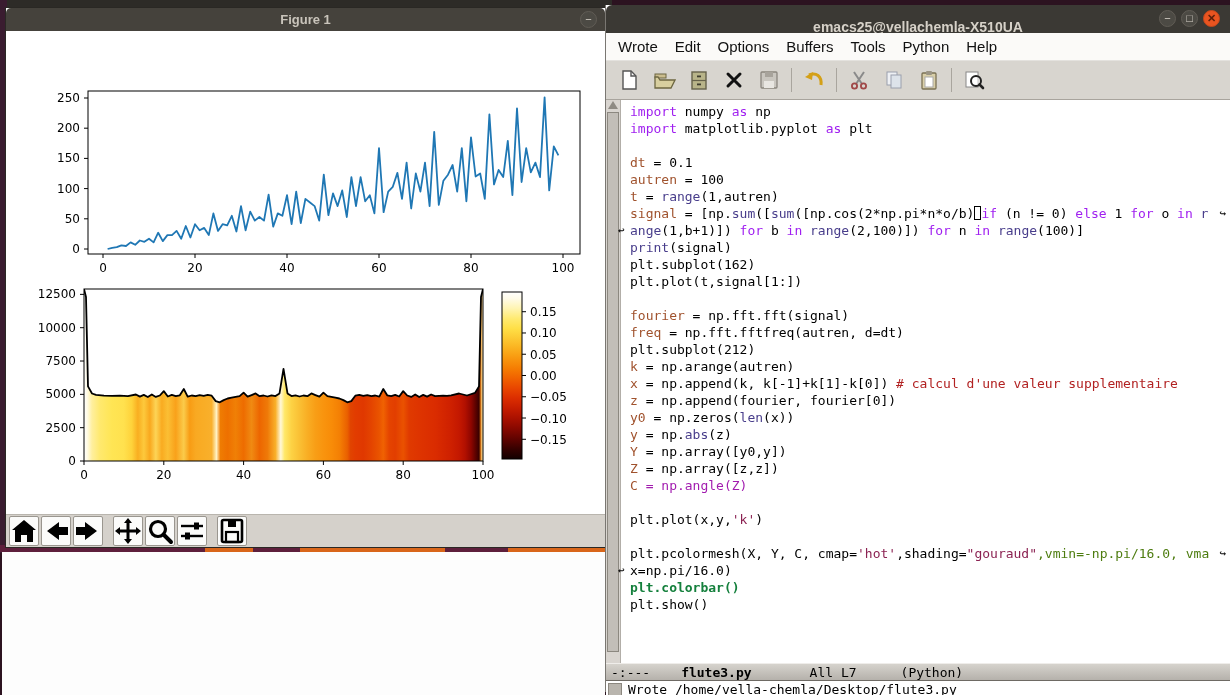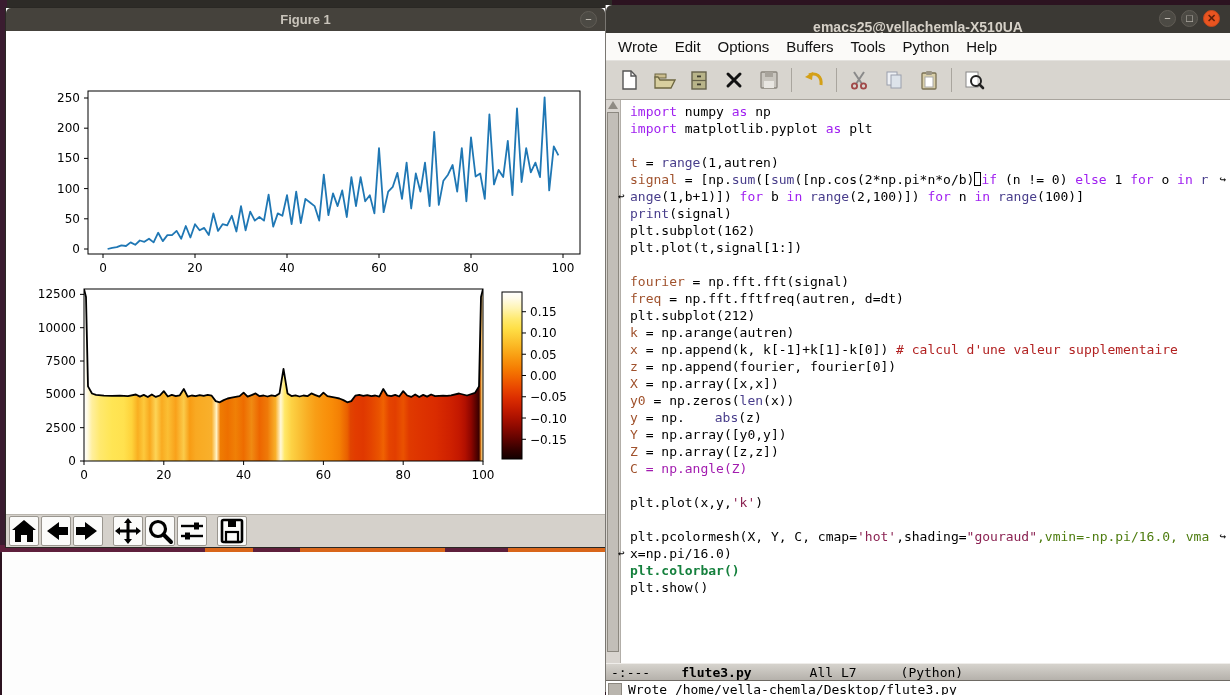--- a/index.html
+++ b/index.html
@@ -400,36 +400,37 @@
     </div>
   <div class="em-editor">
     <div class="em-scrollbar">
       <div class="em-sbarrow"></div>
       <div class="em-thumb"></div>
     </div>
     <div class="code-rows">
         <div class="crow"><span style="color: rgb(160, 32, 240);">import</span><span style="color: rgb(0, 0, 0);"> numpy </span><span style="color: rgb(160, 32, 240);">as</span><span style="color: rgb(0, 0, 0);"> np</span></div>
         <div class="crow"><span style="color: rgb(160, 32, 240);">import</span><span style="color: rgb(0, 0, 0);"> matplotlib.pyplot </span><span style="color: rgb(160, 32, 240);">as</span><span style="color: rgb(0, 0, 0);"> plt</span></div>
         <div class="crow"></div>
+        <div class="crow"><span style="color: rgb(160, 82, 45);">dt</span><span style="color: rgb(0, 0, 0);"> = 0.1</span></div>
+        <div class="crow"><span style="color: rgb(160, 82, 45);">autren</span><span style="color: rgb(0, 0, 0);"> = 100</span></div>
         <div class="crow"><span style="color: rgb(160, 82, 45);">t</span><span style="color: rgb(0, 0, 0);"> = </span><span style="color: rgb(72, 61, 139);">range</span><span style="color: rgb(0, 0, 0);">(1,autren)</span></div>
         <div class="crow"><span style="color: rgb(160, 82, 45);">signal</span><span style="color: rgb(0, 0, 0);"> = [np.</span><span style="color: rgb(72, 61, 139);">sum</span><span style="color: rgb(0, 0, 0);">([</span><span style="color: rgb(72, 61, 139);">sum</span><span style="color: rgb(0, 0, 0);">([np.cos(2*np.pi*n*o/b)</span><span class="cur"></span><span style="color: rgb(160, 32, 240);">if</span><span style="color: rgb(0, 0, 0);"> (n != 0) </span><span style="color: rgb(160, 32, 240);">else</span><span style="color: rgb(0, 0, 0);"> 1 </span><span style="color: rgb(160, 32, 240);">for</span><span style="color: rgb(0, 0, 0);"> o </span><span style="color: rgb(160, 32, 240);">in</span><span style="color: rgb(0, 0, 0);"> </span><span style="color: rgb(72, 61, 139);">r</span><span class="fr-r">↪</span></div>
         <div class="crow"><span class="fr-l">↩</span><span style="color: rgb(72, 61, 139);">ange</span><span style="color: rgb(0, 0, 0);">(1,b+1)]) </span><span style="color: rgb(160, 32, 240);">for</span><span style="color: rgb(0, 0, 0);"> b </span><span style="color: rgb(160, 32, 240);">in</span><span style="color: rgb(0, 0, 0);"> </span><span style="color: rgb(72, 61, 139);">range</span><span style="color: rgb(0, 0, 0);">(2,100)]) </span><span style="color: rgb(160, 32, 240);">for</span><span style="color: rgb(0, 0, 0);"> n </span><span style="color: rgb(160, 32, 240);">in</span><span style="color: rgb(0, 0, 0);"> </span><span style="color: rgb(72, 61, 139);">range</span><span style="color: rgb(0, 0, 0);">(100)]</span></div>
         <div class="crow"><span style="color: rgb(72, 61, 139);">print</span><span style="color: rgb(0, 0, 0);">(signal)</span></div>
         <div class="crow"><span style="color: rgb(0, 0, 0);">plt.subplot(162)</span></div>
         <div class="crow"><span style="color: rgb(0, 0, 0);">plt.plot(t,signal[1:])</span></div>
         <div class="crow"></div>
         <div class="crow"><span style="color: rgb(160, 82, 45);">fourier</span><span style="color: rgb(0, 0, 0);"> = np.fft.fft(signal)</span></div>
         <div class="crow"><span style="color: rgb(160, 82, 45);">freq</span><span style="color: rgb(0, 0, 0);"> = np.fft.fftfreq(autren, d=dt)</span></div>
         <div class="crow"><span style="color: rgb(0, 0, 0);">plt.subplot(212)</span></div>
         <div class="crow"><span style="color: rgb(160, 82, 45);">k</span><span style="color: rgb(0, 0, 0);"> = np.arange(autren)</span></div>
         <div class="crow"><span style="color: rgb(160, 82, 45);">x</span><span style="color: rgb(0, 0, 0);"> = np.append(k, k[-1]+k[1]-k[0]) </span><span style="color: rgb(178, 34, 34);"># calcul d'une valeur supplementaire</span></div>
         <div class="crow"><span style="color: rgb(160, 82, 45);">z</span><span style="color: rgb(0, 0, 0);"> = np.append(fourier, fourier[0])</span></div>
-        <div class="crow"><span style="color: rgb(160, 82, 45);">X</span><span style="color: rgb(0, 0, 0);"> = np.array([x,x])</span></div>
         <div class="crow"><span style="color: rgb(160, 82, 45);">y0</span><span style="color: rgb(0, 0, 0);"> = np.zeros(</span><span style="color: rgb(72, 61, 139);">len</span><span style="color: rgb(0, 0, 0);">(x))</span></div>
-        <div class="crow"><span style="color: rgb(160, 82, 45);">y</span><span style="color: rgb(0, 0, 0);"> = np.</span><span style="color: rgb(72, 61, 139); margin-left: 30px;">abs</span><span style="color: rgb(0, 0, 0);">(z)</span></div>
+        <div class="crow"><span style="color: rgb(160, 82, 45);">y</span><span style="color: rgb(0, 0, 0);"> = np.</span><span style="color: rgb(72, 61, 139);">abs</span><span style="color: rgb(0, 0, 0);">(z)</span></div>
         <div class="crow"><span style="color: rgb(160, 82, 45);">Y</span><span style="color: rgb(0, 0, 0);"> = np.array([y0,y])</span></div>
         <div class="crow"><span style="color: rgb(160, 82, 45);">Z</span><span style="color: rgb(0, 0, 0);"> = np.array([z,z])</span></div>
         <div class="crow"><span style="color: rgb(160, 82, 45);">C</span><span style="color: #a21caf;"> = np.angle(Z)</span></div>
         <div class="crow"></div>
         <div class="crow"><span style="color: rgb(0, 0, 0);">plt.plot(x,y,</span><span style="color: rgb(139, 34, 82);">'k'</span><span style="color: rgb(0, 0, 0);">)</span></div>
         <div class="crow"></div>
         <div class="crow"><span style="color: rgb(0, 0, 0);">plt.pcolormesh(X, Y, C, cmap=</span><span style="color: rgb(139, 34, 82);">'hot'</span><span style="color: rgb(0, 0, 0);">,shading=</span><span style="color: rgb(139, 34, 82);">"gouraud"</span><span style="color: #4d7c0f;">,vmin=-np.pi/16.0, vma</span><span class="fr-r">↪</span></div>
         <div class="crow"><span class="fr-l">↩</span><span style="color: rgb(0, 0, 0);">x=np.pi/16.0)</span></div>
         <div class="crow"><span style="color: #15803d; font-weight: bold;">plt.colorbar()</span></div>
         <div class="crow"><span style="color: rgb(0, 0, 0);">plt.show()</span></div>

